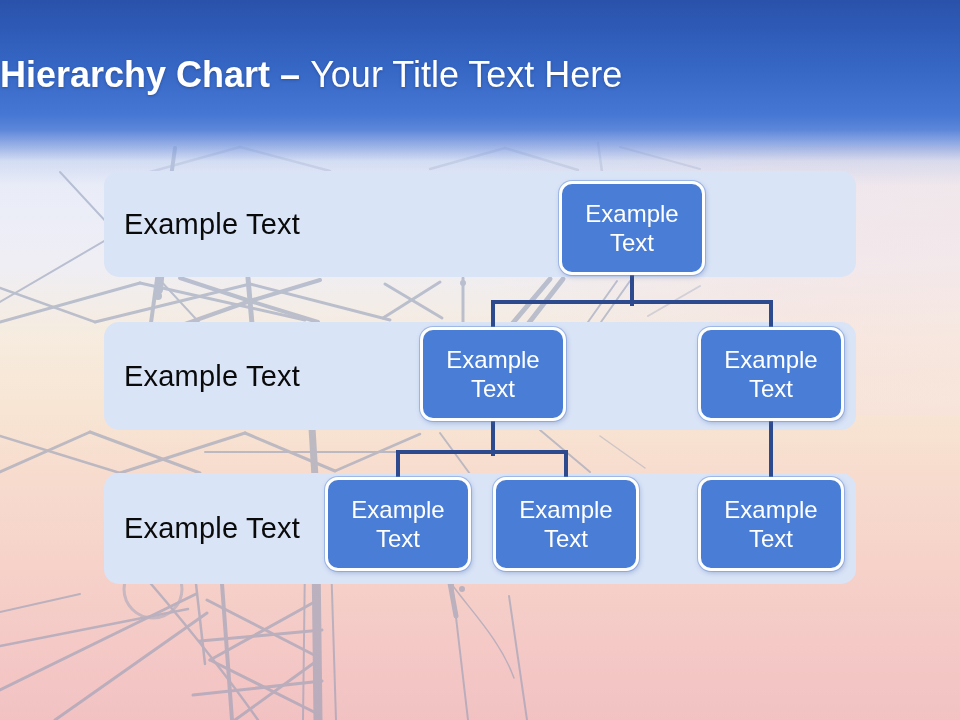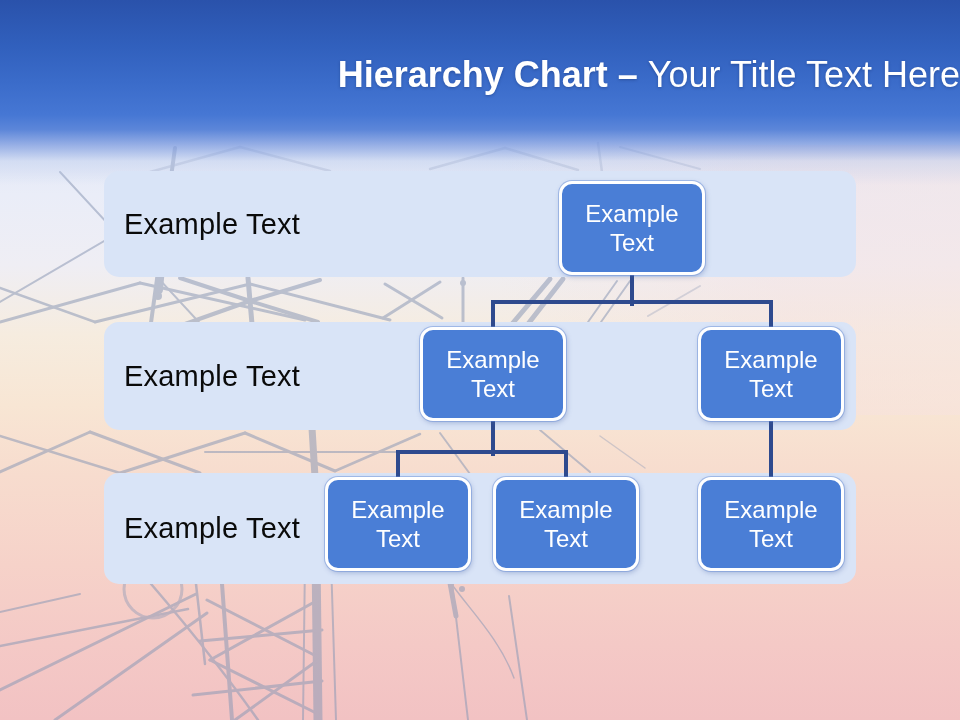--- a/index.html
+++ b/index.html
@@ -18,21 +18,21 @@
   }
   svg.pylon{position:absolute; inset:0; z-index:2; color:#8d9ab6; opacity:.55;}
   .header{
     position:absolute; left:0; top:0; width:960px; height:185px; z-index:3;
     background:linear-gradient(180deg,
       #2a52ab 0%, #3160bd 25%, #3b6cca 45%, #4677d4 62%, #5c86d9 70%,
       rgba(122,153,223,.75) 78%, rgba(183,200,236,.4) 87%, rgba(226,233,247,0) 100%);
   }
   .title{
     position:absolute; left:0; top:52px; width:960px; z-index:4;
-    text-align:right; color:#fff; font-size:36px; line-height:46px;
+    text-align:left; color:#fff; font-size:36px; line-height:46px;
     text-shadow:0 1px 3px rgba(10,25,70,.3); white-space:nowrap;
   }
   .t-bold{font-weight:bold;}
   .t-sep{margin:0 10px; font-weight:bold;}
   .band{
     position:absolute; left:104px; width:752px; z-index:4;
     background:#d9e4f7; border-radius:15px;
     display:flex; align-items:center;
   }
   .band-1{top:171px; height:106px;}

